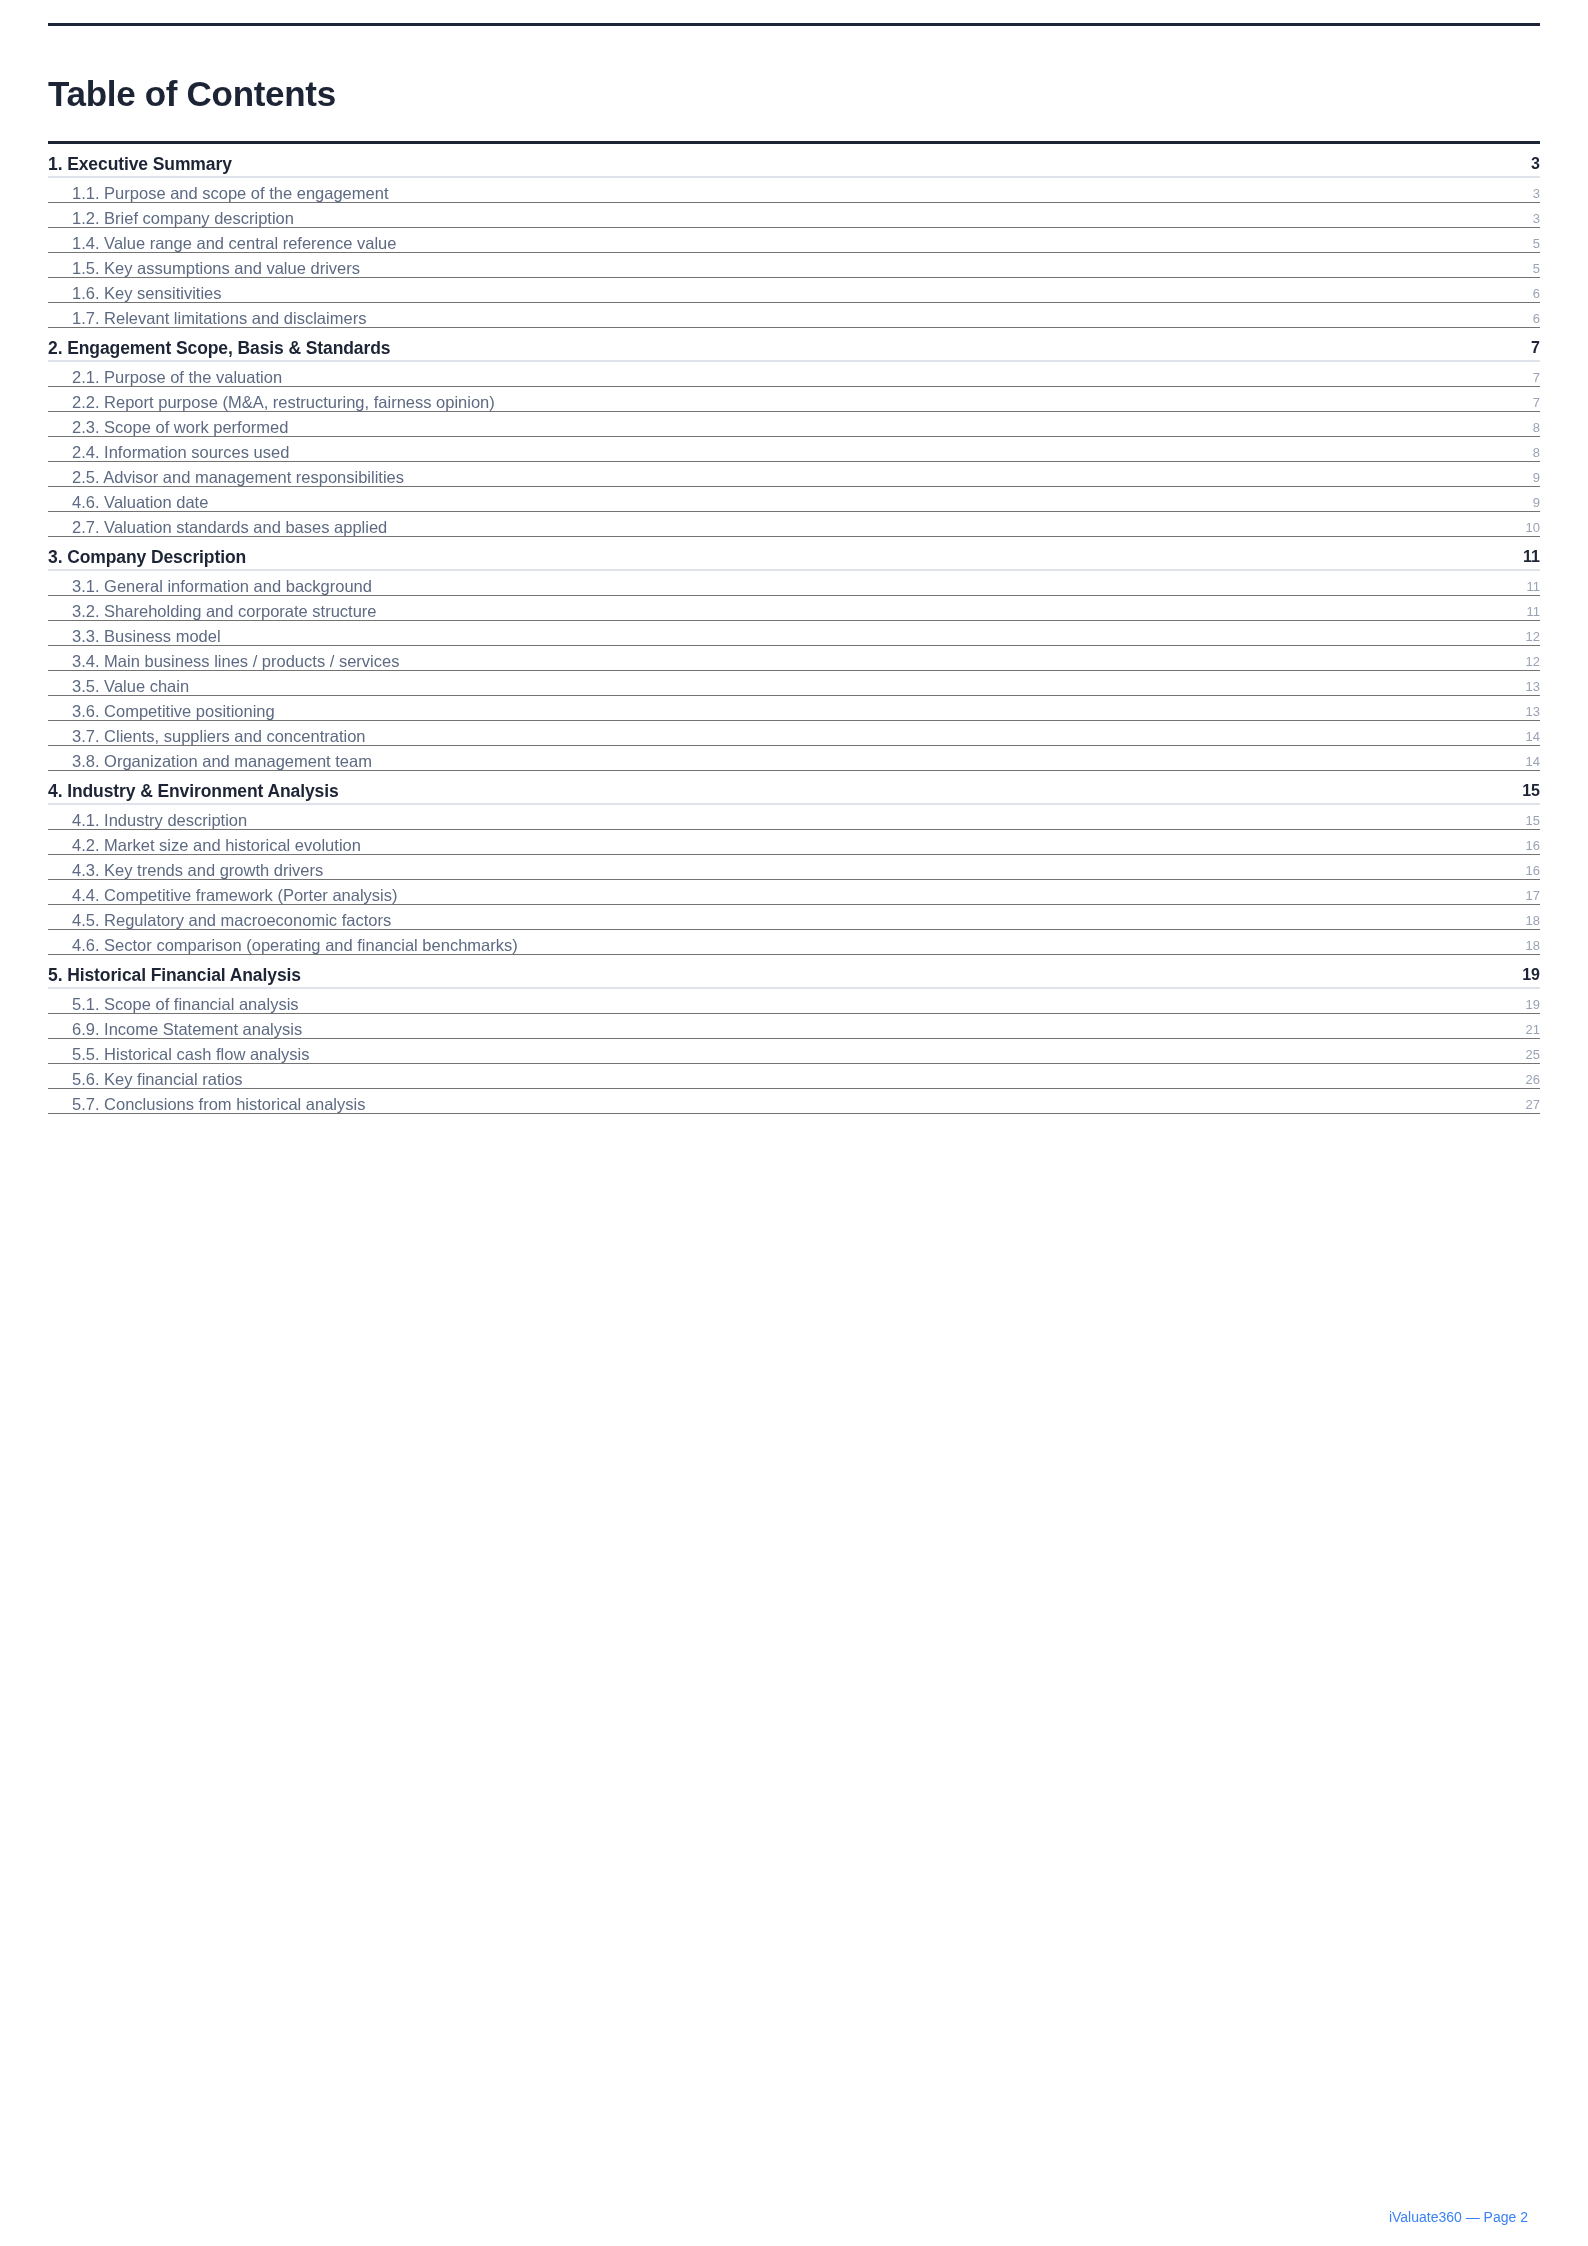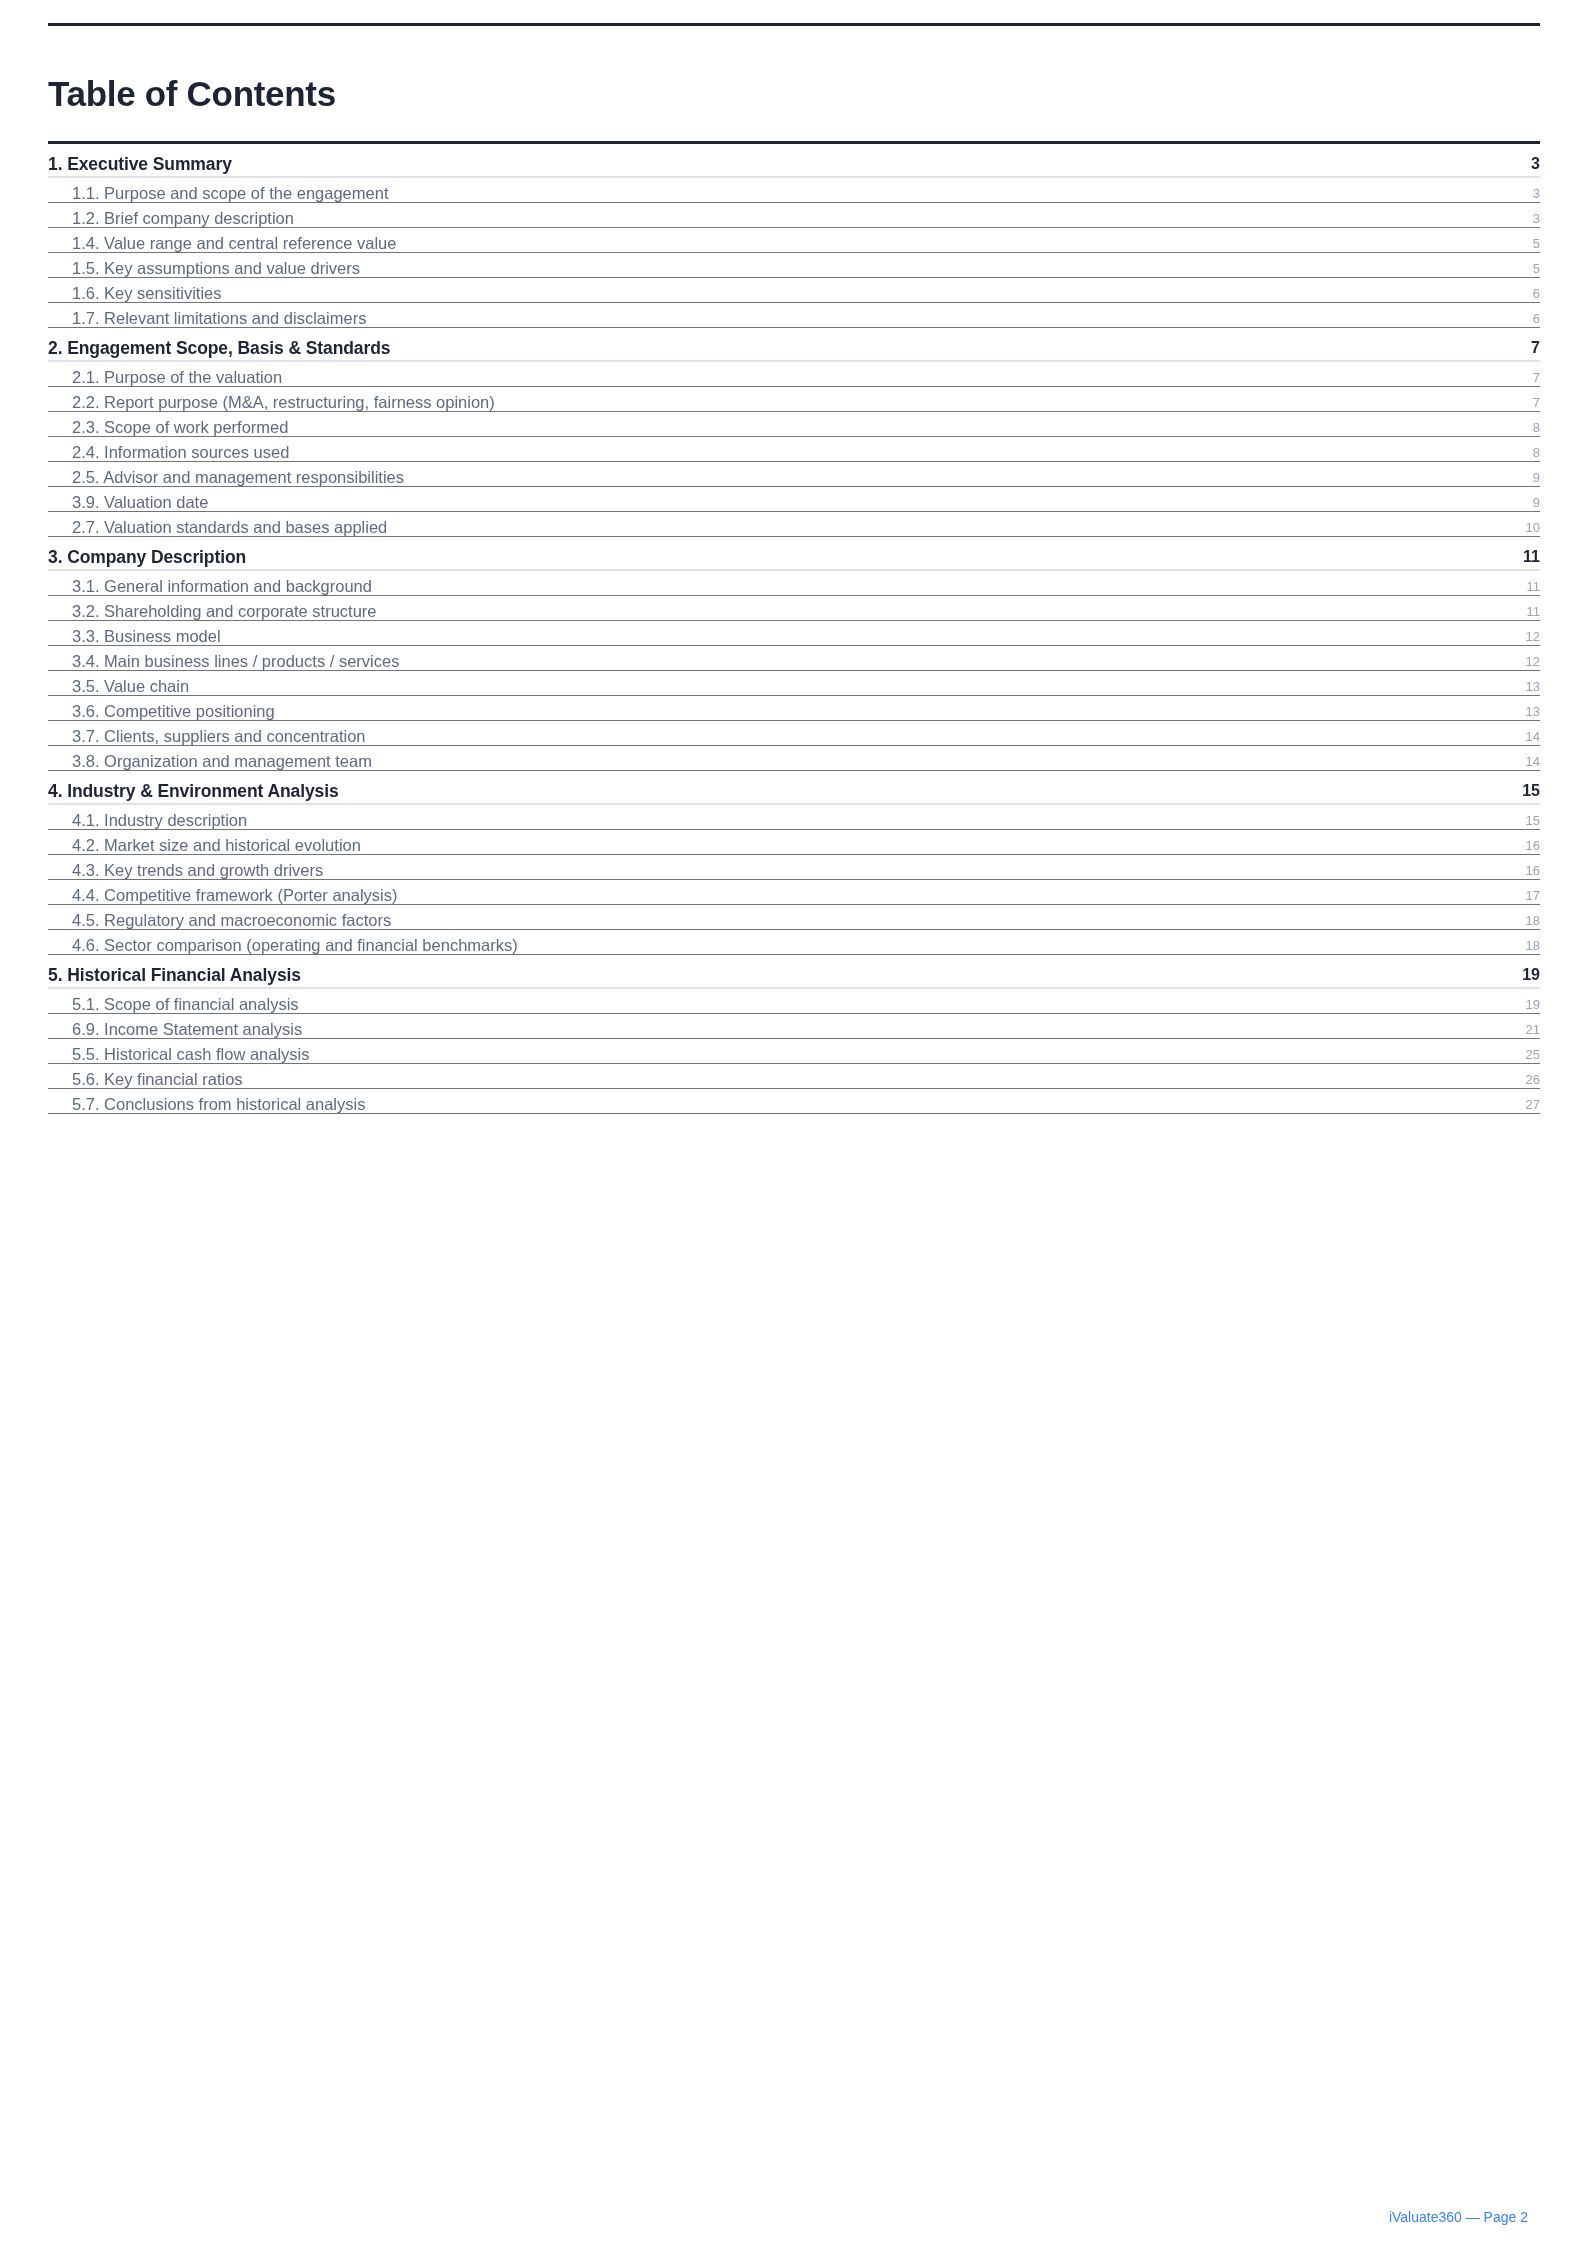--- a/index.html
+++ b/index.html
@@ -229,21 +229,21 @@
           <span class="toc-label">2.4. Information sources used</span>
           <span class="toc-filler"></span>
           <span class="toc-page">8</span>
         </div>
         <div class="toc-row level-2">
           <span class="toc-label">2.5. Advisor and management responsibilities</span>
           <span class="toc-filler"></span>
           <span class="toc-page">9</span>
         </div>
         <div class="toc-row level-2">
-          <span class="toc-label">3.9. Valuation date</span>
+          <span class="toc-label">4.6. Valuation date</span>
           <span class="toc-filler"></span>
           <span class="toc-page">9</span>
         </div>
         <div class="toc-row level-2">
           <span class="toc-label">2.7. Valuation standards and bases applied</span>
           <span class="toc-filler"></span>
           <span class="toc-page">10</span>
         </div>
       </div>
       <div class="toc-group">

